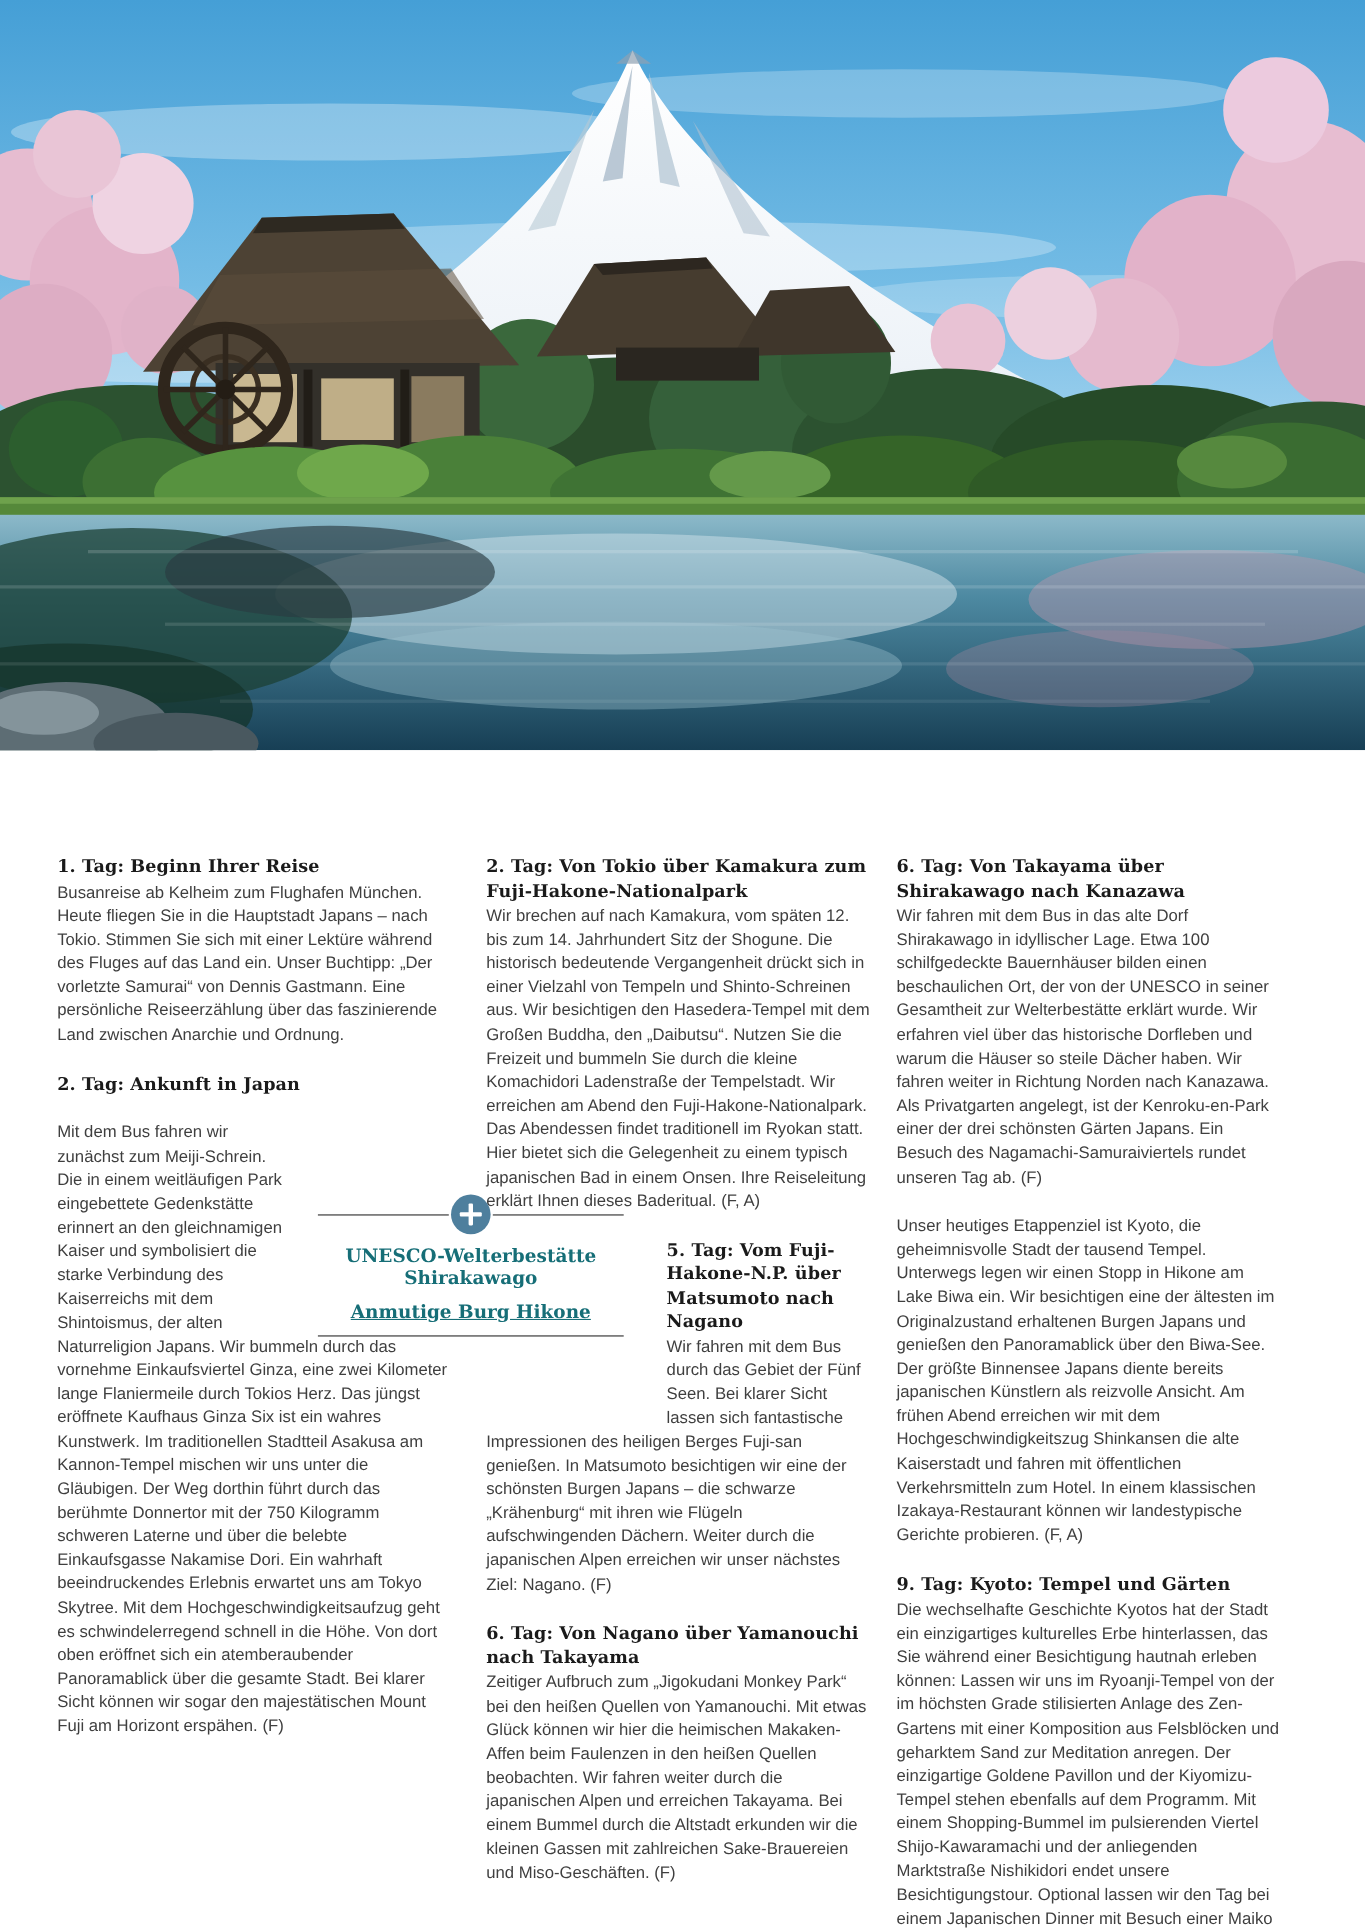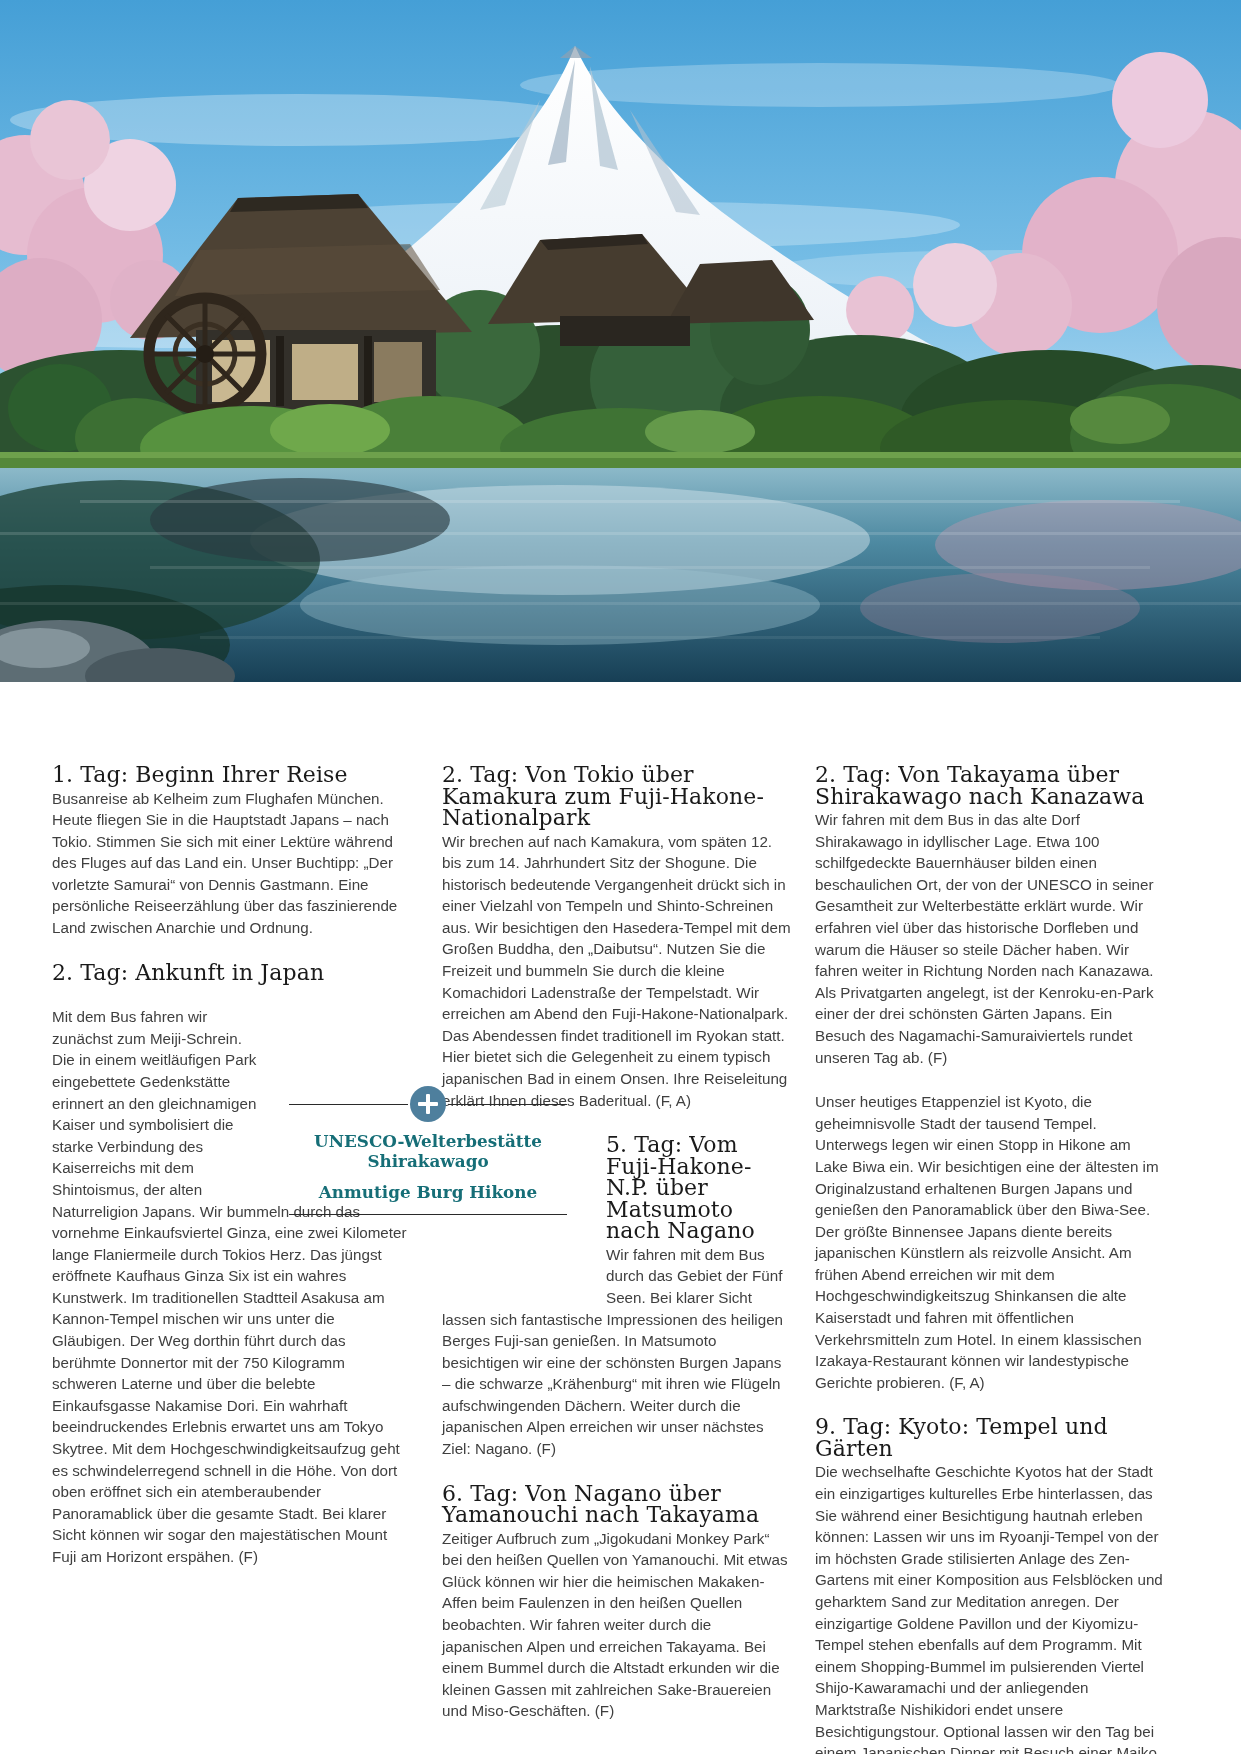--- a/index.html
+++ b/index.html
@@ -8,37 +8,37 @@
   
   .hero{position:absolute;top:0;left:0;width:1241px;height:682px;overflow:hidden;}
   .hero svg{display:block;}
 
   
   .col{position:absolute;top:764px;font-family:"Liberation Sans",sans-serif;font-size:15.2px;line-height:21.6px;color:#3f3f3f;hyphens:auto;}
   .col1{left:52px;width:356px;}
   .col2{left:442px;width:350px;}
   .col3{left:815px;width:350px;}
   .day{margin:0 0 23px 0;}
-  .day h3{font-family:"DejaVu Serif","Liberation Serif",serif;font-size:22px;line-height:21.5px;font-weight:normal;color:#1a1a1a;margin:0 0 2px 0;letter-spacing:.1px;}
+  .day h3{font-family:"DejaVu Serif","Liberation Serif",serif;font-size:16px;line-height:21.5px;font-weight:bold;color:#1a1a1a;margin:13px 0 2px 0;letter-spacing:.1px;}
   .day p{margin:0;}
   .spacer-r{float:right;width:132px;height:174px;margin-left:10px;}
   .spacer-l{float:left;width:152px;height:172px;margin-right:12px;}
 
   
   .hl-box{position:absolute;left:289px;top:1086px;width:278px;text-align:center;}
   .hl-top{display:flex;align-items:center;}
   .hl-top .rule{flex:1;border-top:1.6px solid #2a2a2a;}
   .plus-circle{width:36px;height:36px;border-radius:50%;background:#4e7f9d;position:relative;margin:0 2px;flex:0 0 auto;}
   .plus-circle::before,.plus-circle::after{content:"";position:absolute;background:#ffffff;border-radius:1px;}
   .plus-circle::before{left:8px;top:16px;width:20px;height:4px;}
   .plus-circle::after{left:16px;top:8px;width:4px;height:20px;}
   .hl-lines{padding:9px 0 10px 0;}
   .hl-line{font-family:"DejaVu Serif","Liberation Serif",serif;font-weight:bold;font-size:16.8px;line-height:20px;color:#166e77;margin:0 auto 11px auto;}
   .hl-line.narrow{max-width:232px;}
-  .hl-line:last-child{margin-bottom:0;}
+  .hl-line:last-child{margin-bottom:0;text-decoration:underline;}
   .hl-bottom{border-top:1.6px solid #2a2a2a;margin-top:2px;}
 </style>
 </head>
 <body>
 
 <div class="page">
 
   <div class="hero">
     <svg width="1241" height="682" viewBox="0 0 1241 682" xmlns="http://www.w3.org/2000/svg">
       <defs>
@@ -199,21 +199,21 @@
       <p>Wir fahren mit dem Bus durch das Gebiet der Fünf Seen. Bei klarer Sicht lassen sich fantastische Impressionen des heiligen Berges Fuji-san genießen. In Matsumoto besichtigen wir eine der schönsten Burgen Japans – die schwarze „Krähenburg“ mit ihren wie Flügeln aufschwingenden Dächern. Weiter durch die japanischen Alpen erreichen wir unser nächstes Ziel: Nagano. (F)</p>
     </section>
     <section class="day">
       <h3>6. Tag: Von Nagano über Yamanouchi nach Takayama</h3>
       <p>Zeitiger Aufbruch zum „Jigokudani Monkey Park“ bei den heißen Quellen von Yamanouchi. Mit etwas Glück können wir hier die heimischen Makaken-Affen beim Faulenzen in den heißen Quellen beobachten. Wir fahren weiter durch die japanischen Alpen und erreichen Takayama. Bei einem Bummel durch die Altstadt erkunden wir die kleinen Gassen mit zahlreichen Sake-Brauereien und Miso-Geschäften. (F)</p>
     </section>
   </div>
 
   <div class="col col3">
     <section class="day">
-      <h3>2. Tag: Von Takayama über Shirakawago nach Kanazawa</h3>
+      <h3>6. Tag: Von Takayama über Shirakawago nach Kanazawa</h3>
       <p>Wir fahren mit dem Bus in das alte Dorf Shirakawago in idyllischer Lage. Etwa 100 schilfgedeckte Bauernhäuser bilden einen beschaulichen Ort, der von der UNESCO in seiner Gesamtheit zur Welterbestätte erklärt wurde. Wir erfahren viel über das historische Dorfleben und warum die Häuser so steile Dächer haben. Wir fahren weiter in Richtung Norden nach Kanazawa. Als Privatgarten angelegt, ist der Kenroku-en-Park einer der drei schönsten Gärten Japans. Ein Besuch des Nagamachi-Samuraiviertels rundet unseren Tag ab. (F)</p>
     </section>
     <section class="day">
       <p>Unser heutiges Etappenziel ist Kyoto, die geheimnisvolle Stadt der tausend Tempel. Unterwegs legen wir einen Stopp in Hikone am Lake Biwa ein. Wir besichtigen eine der ältesten im Originalzustand erhaltenen Burgen Japans und genießen den Panoramablick über den Biwa-See. Der größte Binnensee Japans diente bereits japanischen Künstlern als reizvolle Ansicht. Am frühen Abend erreichen wir mit dem Hochgeschwindigkeitszug Shinkansen die alte Kaiserstadt und fahren mit öffentlichen Verkehrsmitteln zum Hotel. In einem klassischen Izakaya-Restaurant können wir landestypische Gerichte probieren. (F, A)</p>
     </section>
     <section class="day">
       <h3>9. Tag: Kyoto: Tempel und Gärten</h3>
       <p>Die wechselhafte Geschichte Kyotos hat der Stadt ein einzigartiges kulturelles Erbe hinterlassen, das Sie während einer Besichtigung hautnah erleben können: Lassen wir uns im Ryoanji-Tempel von der im höchsten Grade stilisierten Anlage des Zen-Gartens mit einer Komposition aus Felsblöcken und geharktem Sand zur Meditation anregen. Der einzigartige Goldene Pavillon und der Kiyomizu-Tempel stehen ebenfalls auf dem Programm. Mit einem Shopping-Bummel im pulsierenden Viertel Shijo-Kawaramachi und der anliegenden Marktstraße Nishikidori endet unsere Besichtigungstour. Optional lassen wir den Tag bei einem Japanischen Dinner mit Besuch einer Maiko ausklingen. (F)</p>
     </section>
   </div>

